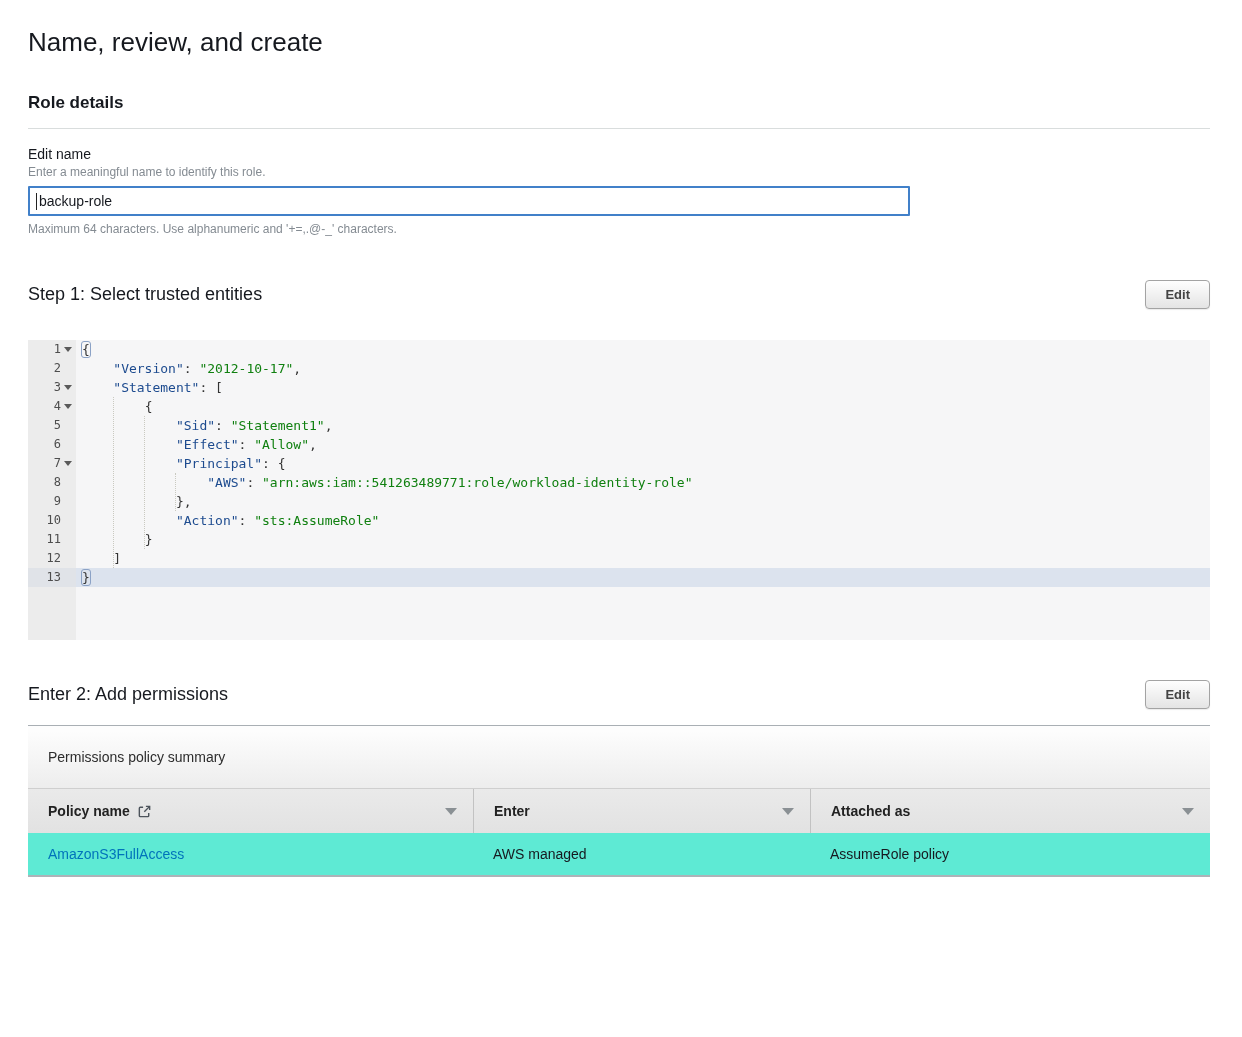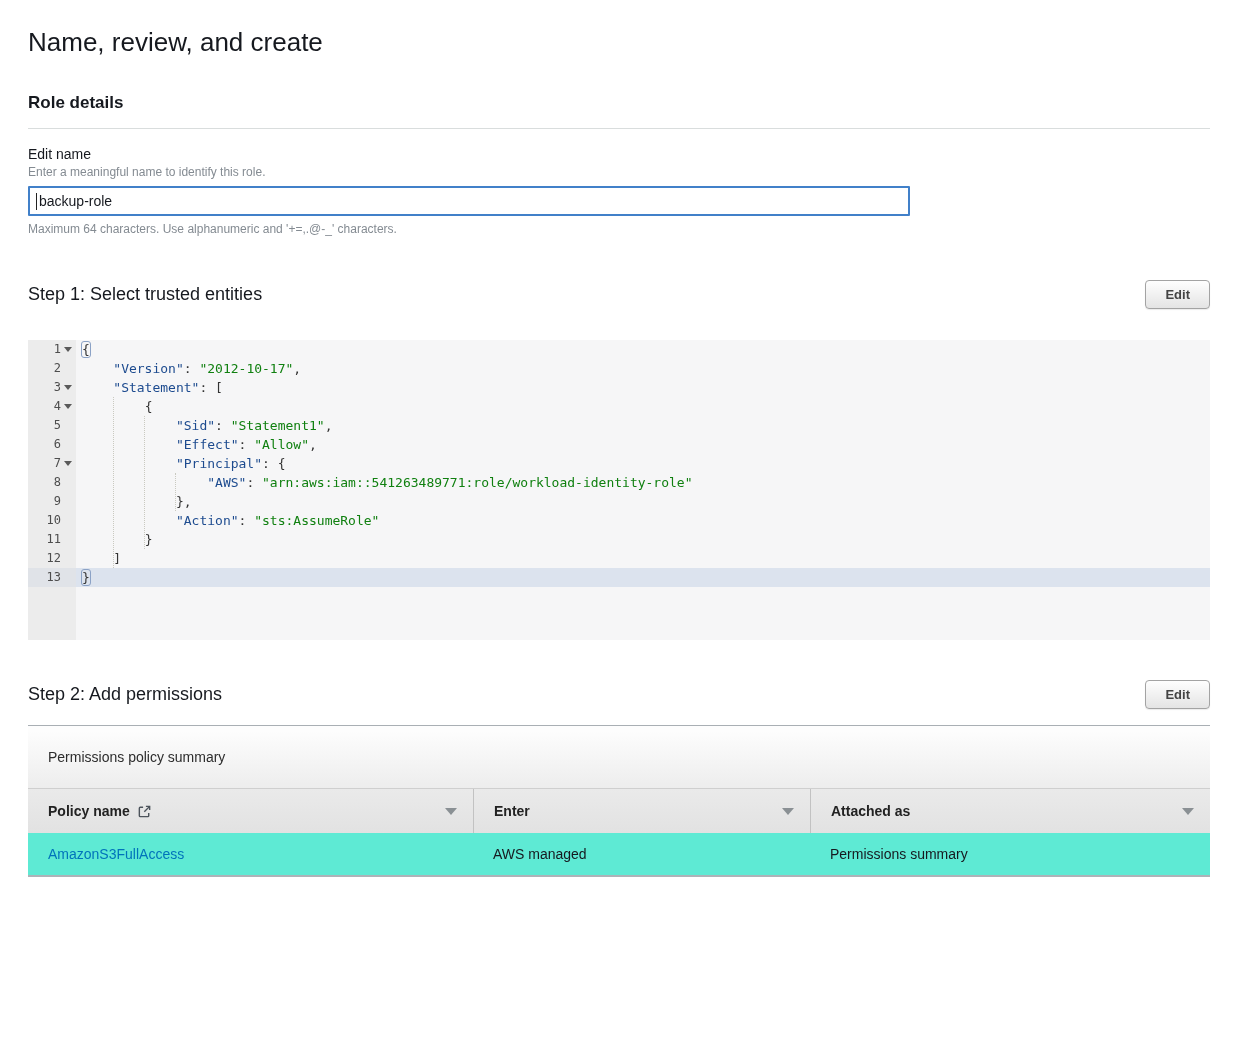--- a/index.html
+++ b/index.html
@@ -213,21 +213,21 @@
             <span class="gutter-cell">
               <span class="lnum">13</span>
               <span class="foldspot"></span>
             </span>
             <span class="code-content"><span class="tok-pun bracket-box">}</span></span>
           </div>
         </div>
     </div>
 
     <div class="step-header second">
-      <h2 class="step-heading">Step 2: Add permissions</h2>
+      <h2 class="step-heading">Enter 2: Add permissions</h2>
       <button class="edit-btn">Edit</button>
     </div>
     <hr class="step2-divider">
 
     <div class="panel">
       <div class="panel-header">Permissions policy summary</div>
 
       <div class="table-head">
         <div class="th col-1">
           <span>Policy name</span>
@@ -248,18 +248,18 @@
           <span>Attached as</span>
           <span class="filter-icon"></span>
         </div>
       </div>
 
       <div class="table-row">
         <div class="td col-1">
           <a class="policy-link" href="#">AmazonS3FullAccess</a>
         </div>
         <div class="td col-2">AWS managed</div>
-        <div class="td col-3">Permissions summary</div>
+        <div class="td col-3">AssumeRole policy</div>
       </div>
     </div>
 
   </div>
 </div>
 
 </body></html>

